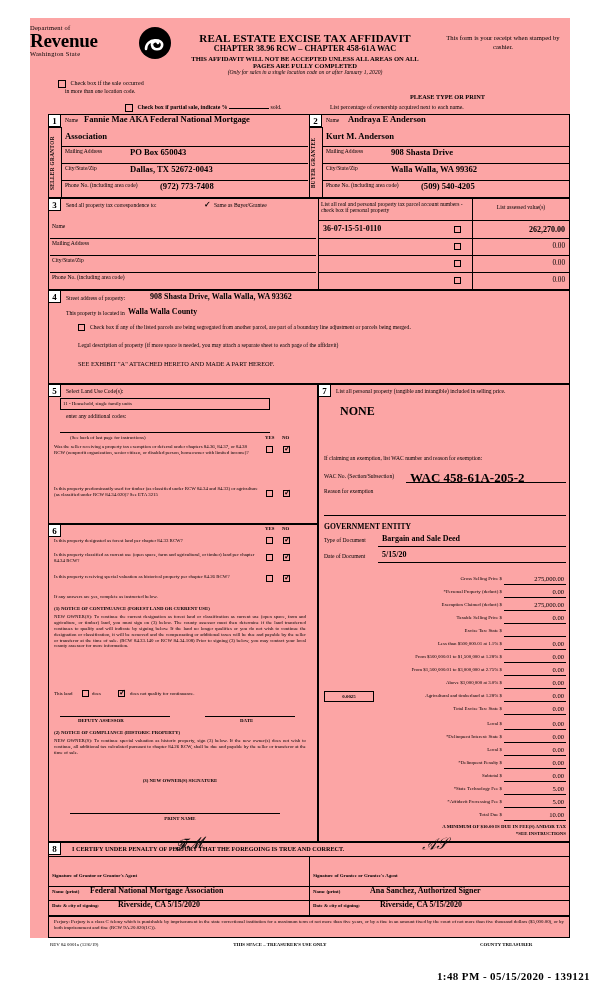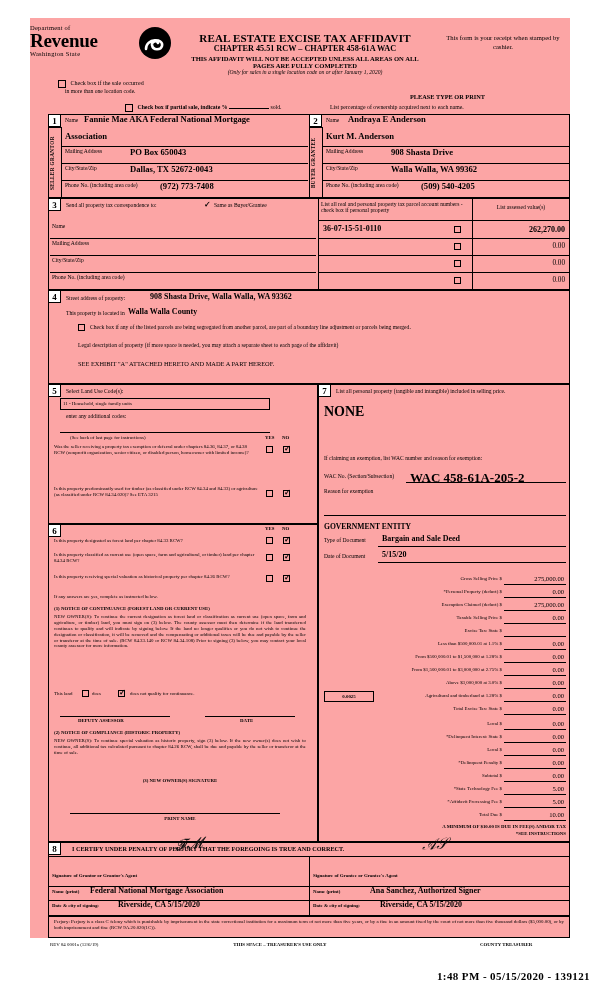--- a/index.html
+++ b/index.html
@@ -53,21 +53,21 @@
       <div class="rev">Revenue</div>
       <div class="wa">Washington State</div>
     </div>
     <svg class="swirl" viewBox="0 0 34 34">
       <circle cx="17" cy="17" r="16" fill="#000"></circle>
       <path d="M8 23 C8 12, 26 12, 24 20 C23 24, 15 25, 14 19 C13.5 15, 19 14, 20 17" stroke="#fff" stroke-width="2.6" fill="none" stroke-linecap="round"></path>
     </svg>
 
     <div class="title">
       <div class="t1">REAL ESTATE EXCISE TAX AFFIDAVIT</div>
-      <div class="t2">CHAPTER 45.51 RCW – CHAPTER 458-61A WAC</div>
+      <div class="t2">CHAPTER 38.96 RCW – CHAPTER 458-61A WAC</div>
       <div class="t3">THIS AFFIDAVIT WILL NOT BE ACCEPTED UNLESS ALL AREAS ON ALL PAGES ARE FULLY COMPLETED</div>
       <div class="t4">(Only for sales in a single location code on or after January 1, 2020)</div>
     </div>
     <div class="receipt">This form is your receipt when stamped by cashier.</div>
 
     <div class="chkline">
       <span class="chkbox"></span>
       <span>Check box if the sale occurred</span>
     </div>
     <div class="lbl" style="left:35px;top:70px;">in more than one location code.</div>
@@ -213,21 +213,21 @@
     <div class="xtiny bold" style="position:absolute;left:210px;top:700px;">DATE</div>
     <div class="xtiny bold" style="position:absolute;left:24px;top:712px;width:250px;">(2) NOTICE OF COMPLIANCE (HISTORIC PROPERTY)</div>
     <div class="xtiny" style="position:absolute;left:24px;top:720px;width:252px;text-align:justify;">NEW OWNER(S): To continue special valuation as historic property, sign (3) below. If the new owner(s) does not wish to continue, all additional tax calculated pursuant to chapter 84.26 RCW, shall be due and payable by the seller or transferor at the time of sale.</div>
     <div class="xtiny bold ctr" style="position:absolute;left:24px;top:760px;width:252px;">(3) NEW OWNER(S) SIGNATURE</div>
     <div class="hr" style="left:40px;top:795px;width:210px;"></div>
     <div class="xtiny bold ctr" style="position:absolute;left:24px;top:798px;width:252px;">PRINT NAME</div>
 
     <div class="bx" style="left:288px;top:366px;width:252px;height:458px;"></div>
     <div class="num" style="left:288px;top:366px;">7</div>
     <div class="lbl" style="left:306px;top:370px;width:230px;">List all personal property (tangible and intangible) included in selling price.</div>
-    <div class="val hand" style="left:294px;top:386px;font-size:14px;font-family:Liberation Serif, serif;">NONE</div>
+    <div class="val hand" style="left:310px;top:386px;font-size:12px;font-family:Liberation Serif, serif;">NONE</div>
     <div class="lbl" style="left:294px;top:437px;width:240px;">If claiming an exemption, list WAC number and reason for exemption:</div>
     <div class="lbl" style="left:294px;top:455px;">WAC No. (Section/Subsection)</div>
     <div class="val hand" style="left:380px;top:452px;font-size:13px;">WAC 458-61A-205-2</div>
     <div class="hr" style="left:376px;top:464px;width:160px;"></div>
     <div class="lbl" style="left:294px;top:470px;">Reason for exemption</div>
     <div class="val hand" style="left:294px;top:504px;font-size:7.6px;">GOVERNMENT ENTITY</div>
     <div class="hr" style="left:294px;top:497px;width:242px;"></div>
     <div class="lbl" style="left:294px;top:519px;">Type of Document</div>
     <div class="val hand" style="left:352px;top:516px;font-size:8px;">Bargain and Sale Deed</div>
     <div class="hr" style="left:348px;top:528px;width:188px;"></div>

